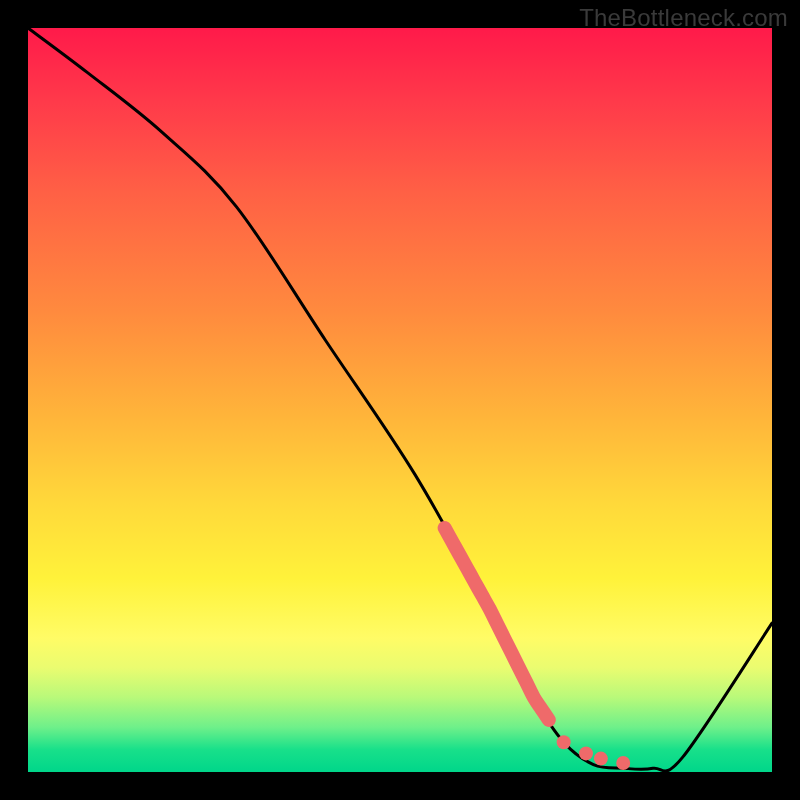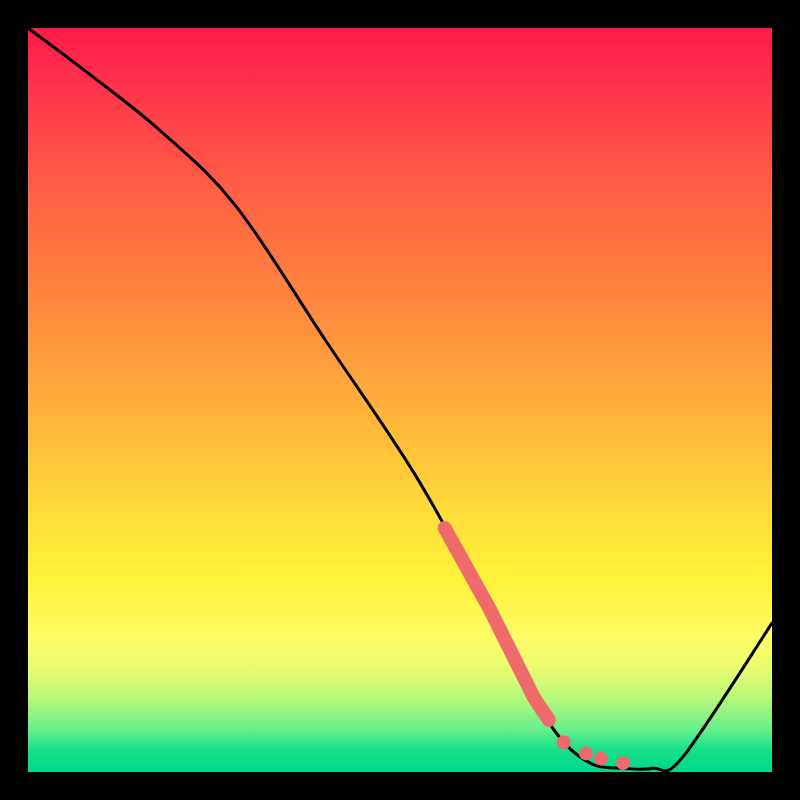--- a/index.html
+++ b/index.html
@@ -53,20 +53,21 @@
     left: 0; top: 0;
     width: 744px;
     height: 744px;
     overflow: visible;
   }
 </style>
 </head>
 <body>
 
 <div class="stage">
+  <div class="watermark">TheBottleneck.com</div>
   <div class="plot">
     <svg class="overlay">
         <path d="M 0,0 C 9.92,7.439999999999998 37.2,27.27999999999999 59.52,44.639999999999986 C 81.84,61.999999999999986 109.11999999999999,81.83999999999997 133.92,104.15999999999997 C 158.72,126.47999999999996 181.04000000000002,143.83999999999995 208.32000000000002,178.55999999999995 C 235.60000000000002,213.27999999999994 267.84000000000003,267.84000000000003 297.6,312.48 C 327.36,357.12 359.6,401.76 386.88,446.4 C 414.15999999999997,491.03999999999996 441.43999999999994,543.1199999999999 461.28,580.3199999999999 C 481.12,617.52 493.52000000000004,647.28 505.92,669.6 C 518.32,691.9200000000001 525.76,703.08 535.68,714.24 C 545.5999999999999,725.4 555.52,732.2199999999999 565.44,736.56 C 575.3600000000001,740.9 585.2800000000001,739.66 595.2,740.28 C 605.12,740.9 615.04,742.14 624.9599999999999,740.28 C 634.8799999999999,738.42 634.88,753.3 654.72,729.12 C 674.5600000000001,704.94 729.12,617.52 744,595.2" fill="none" stroke="#000000" stroke-width="3" stroke-linecap="round" stroke-linejoin="round"></path>
         <path d="M 416.64000000000004,499.968 C 417.88000000000005,502.20000000000005 421.6,508.896 424.08,513.36 C 426.55999999999995,517.824 429.03999999999996,522.288 431.52,526.752 C 434,531.2159999999999 436.47999999999996,535.68 438.96,540.144 C 441.44,544.6080000000001 443.91999999999996,549.0720000000001 446.4,553.5360000000001 C 448.88,558 451.35999999999996,562.464 453.84,566.928 C 456.32,571.3919999999999 458.79999999999995,575.608 461.28,580.3199999999999 C 463.76,585.0319999999999 466.24,590.24 468.72,595.2 C 471.20000000000005,600.1600000000001 473.68,605.12 476.16,610.08 C 478.64000000000004,615.0400000000001 481.12,620 483.6,624.96 C 486.08000000000004,629.9200000000001 488.56,634.88 491.04,639.84 C 493.52000000000004,644.8000000000001 496,649.76 498.48,654.72 C 500.96000000000004,659.6800000000001 503.44,665.26 505.92,669.6 C 508.40000000000003,673.94 510.88,677.04 513.36,680.76 C 515.84,684.48 519.56,690.06 520.8,691.92" fill="none" stroke="#ef6a6a" stroke-width="14" stroke-linecap="round"></path>
         <circle cx="535.68" cy="714.24" r="7" fill="#ef6a6a"></circle>
         <circle cx="558" cy="725.4" r="7" fill="#ef6a6a"></circle>
         <circle cx="572.88" cy="730.608" r="7" fill="#ef6a6a"></circle>
         <circle cx="595.2" cy="735.072" r="7" fill="#ef6a6a"></circle>
       </svg>
   </div>

